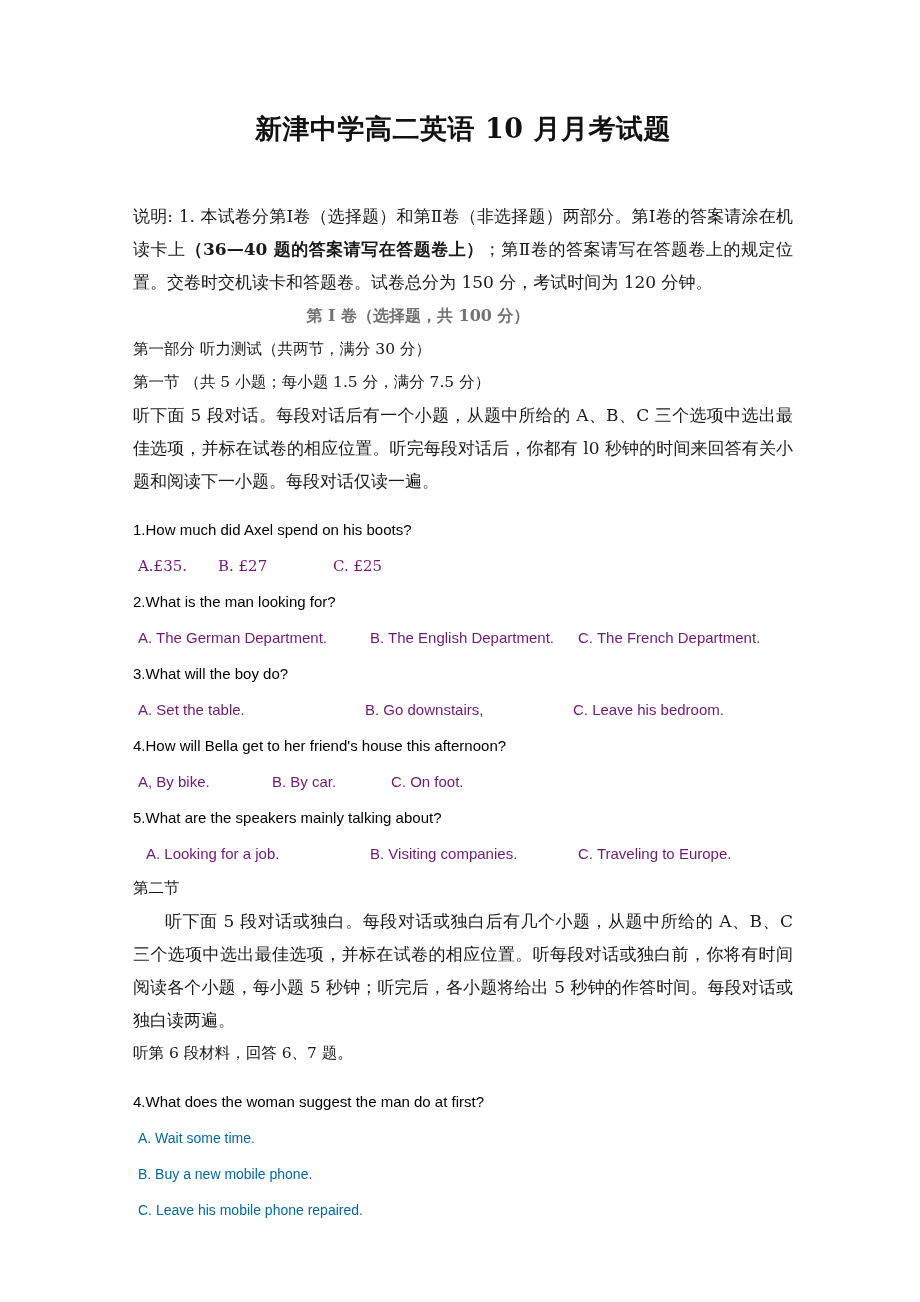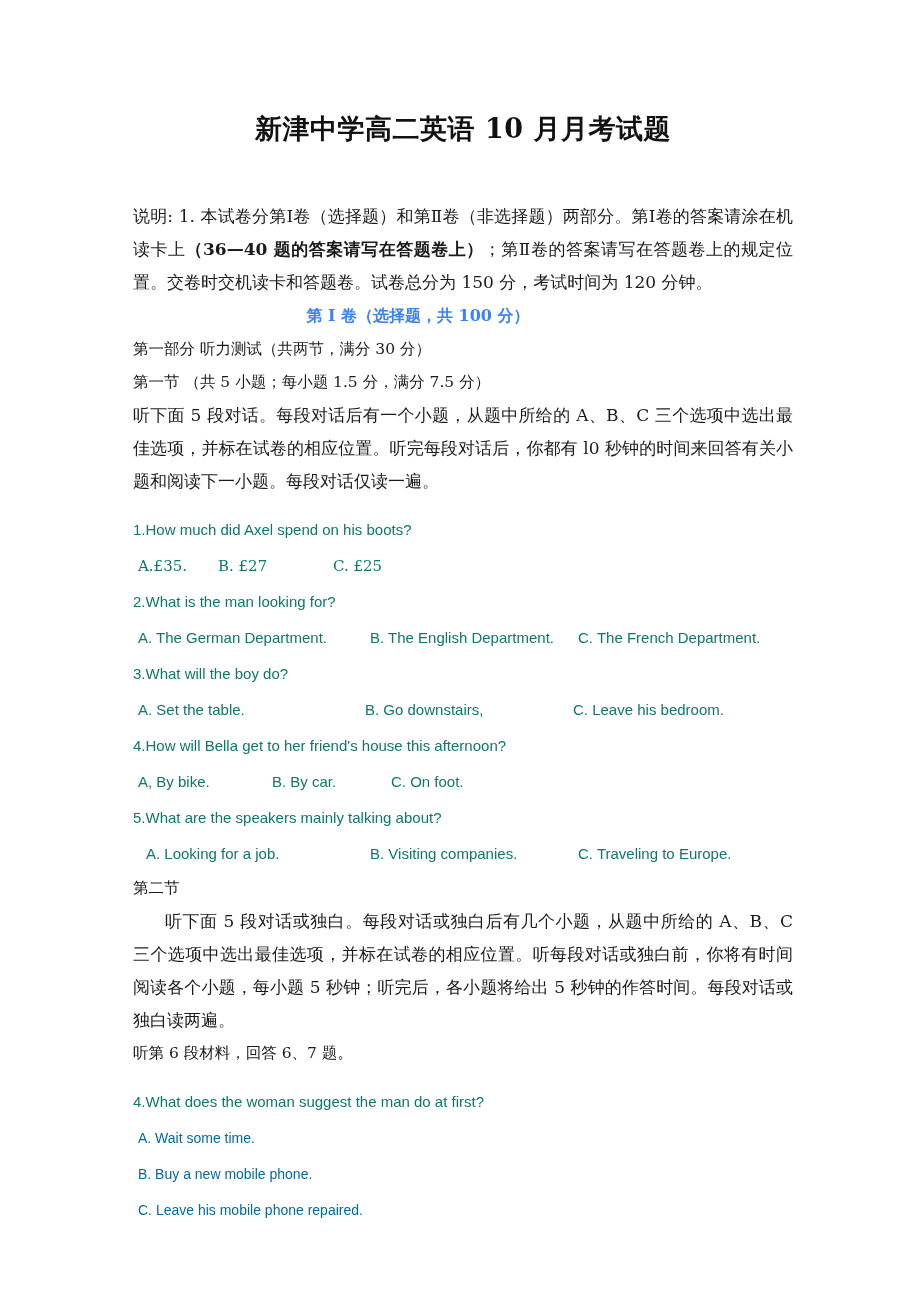--- a/index.html
+++ b/index.html
@@ -71,44 +71,44 @@
 
   
   .juan-heading {
     font-family: "DejaVu Serif", "Liberation Serif", serif;
     font-weight: bold;
     font-size: 16px;
     line-height: 34px;
     text-align: center;
     margin: 0;
     padding-right: 90px;
-    color: #3b82f6;
+    color: #737373;
   }
 
   
   .q-text {
     font-family: "Liberation Sans", "DejaVu Sans", sans-serif;
     font-size: 15px;
     line-height: 36px;
-    color: #0f766e;
+    color: #000000;
     margin: 0;
     white-space: nowrap;
   }
   .q-text.gap-top {
     margin-top: 14px;
   }
 
   
   .opt-row {
     position: relative;
     height: 36px;
     font-family: "Liberation Sans", "DejaVu Sans", sans-serif;
     font-size: 15px;
     line-height: 36px;
-    color: #0f766e;
+    color: #701a75;
     white-space: nowrap;
     text-decoration: underline;
   }
   .opt-row .opt {
     position: absolute;
     top: 0;
   }
   .opt-row.serif {
     font-family: "DejaVu Serif", "Liberation Serif", serif;
     font-size: 15px;

